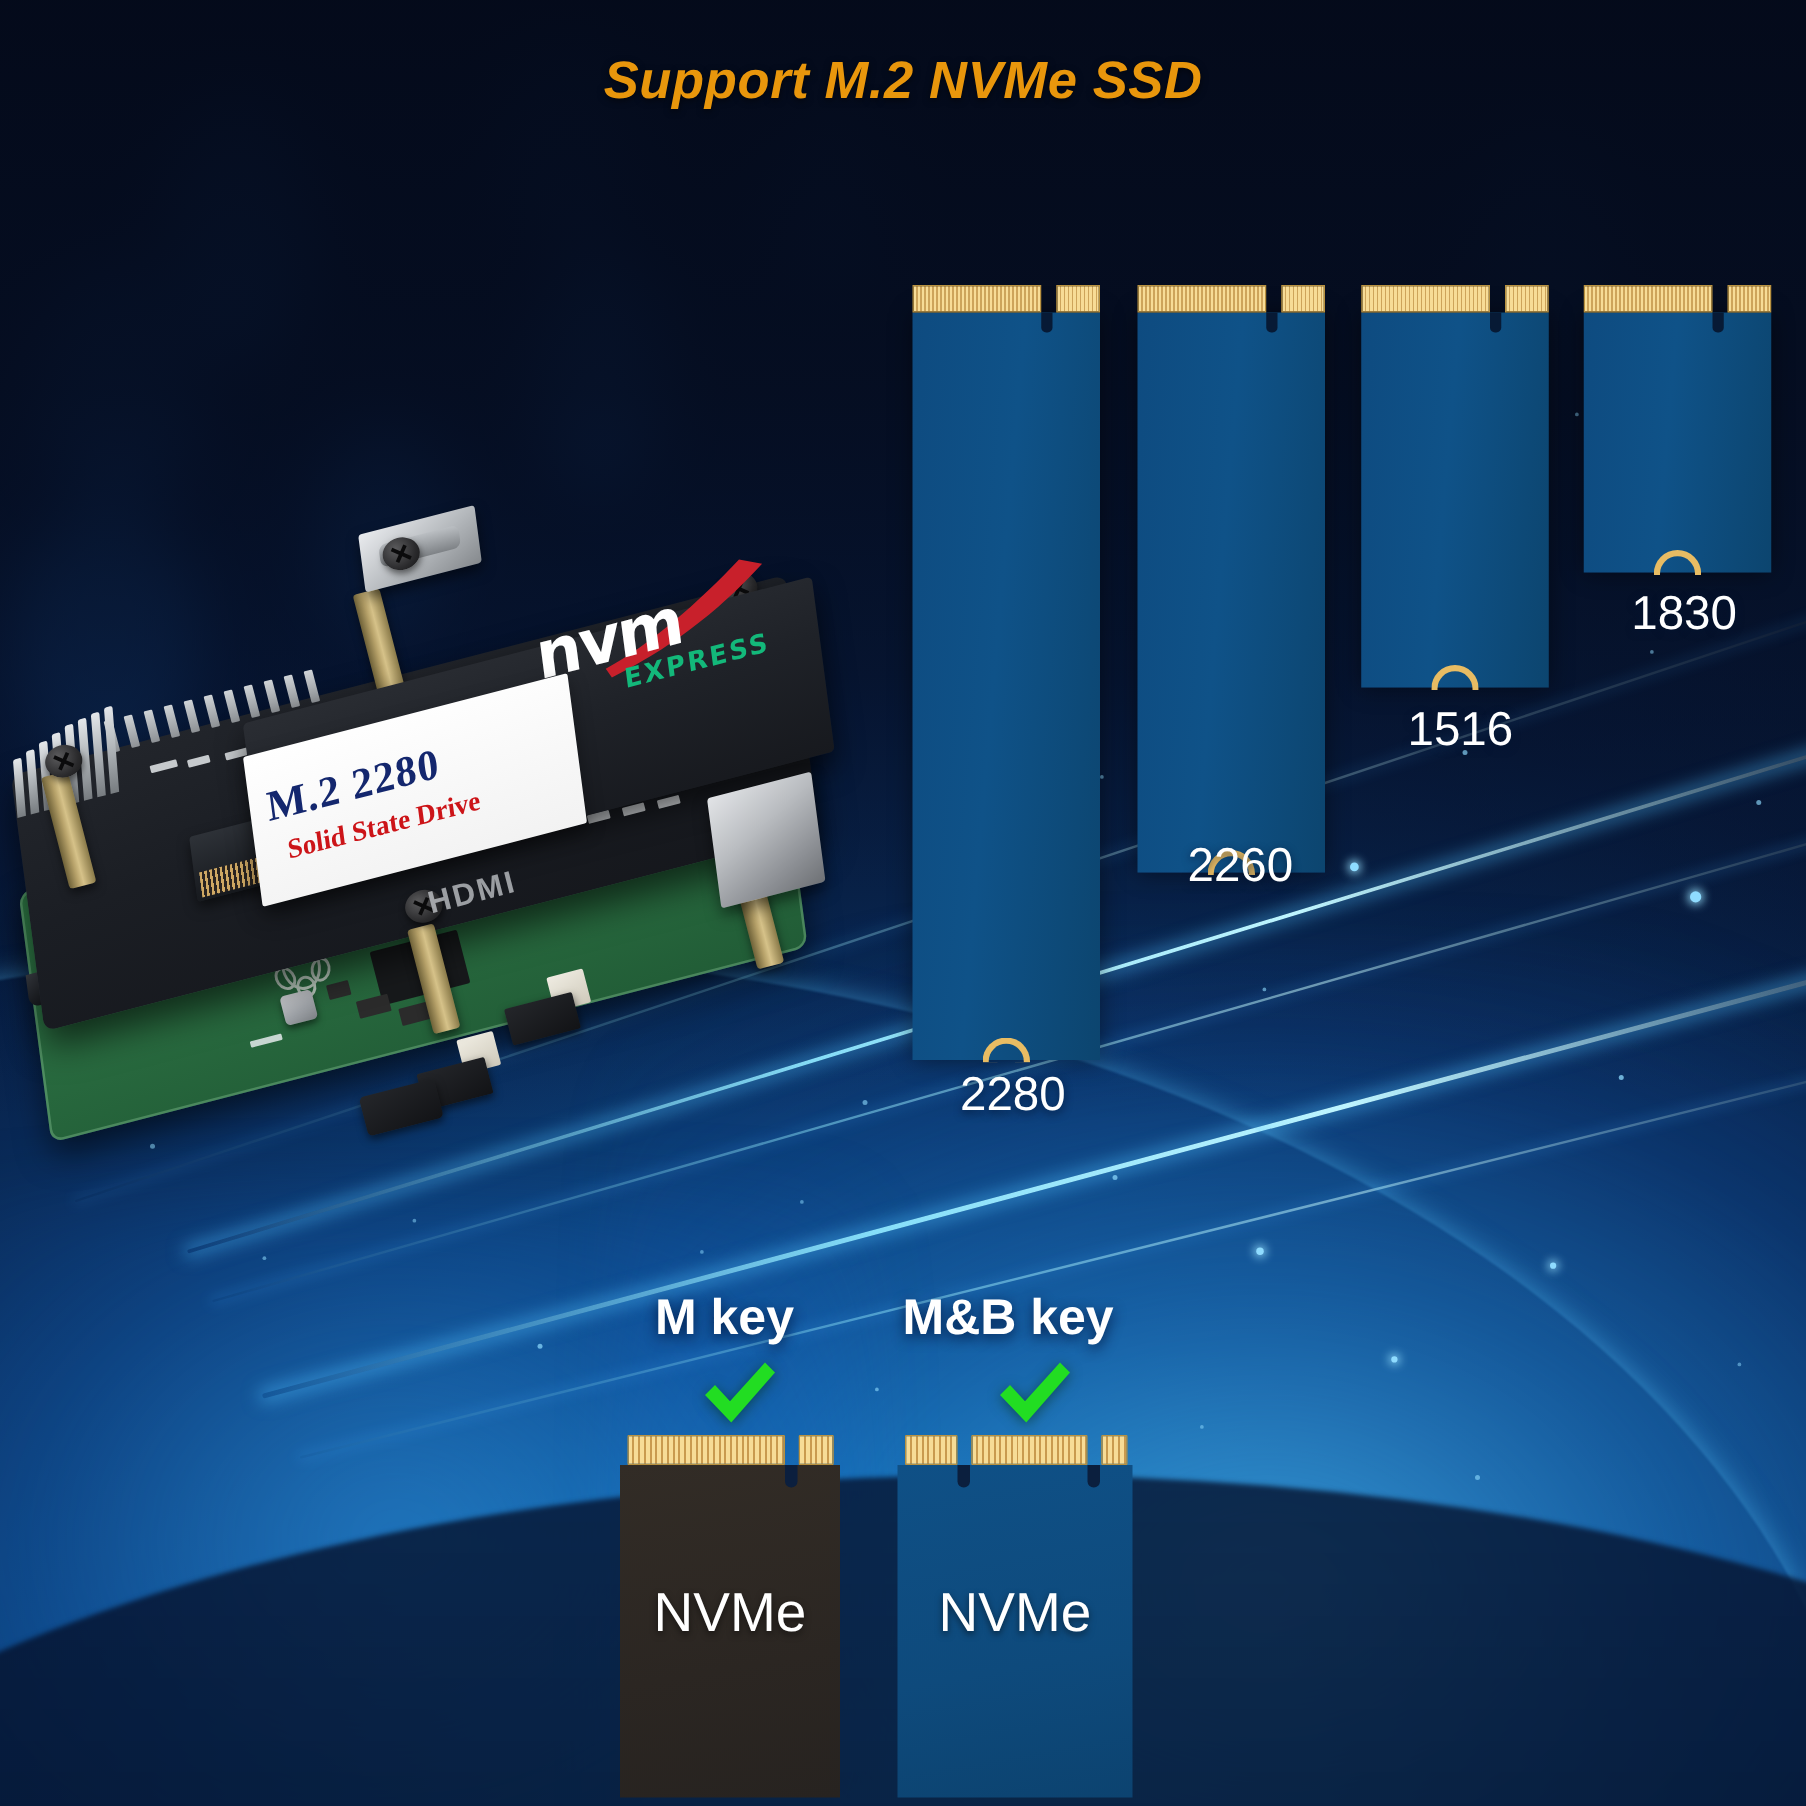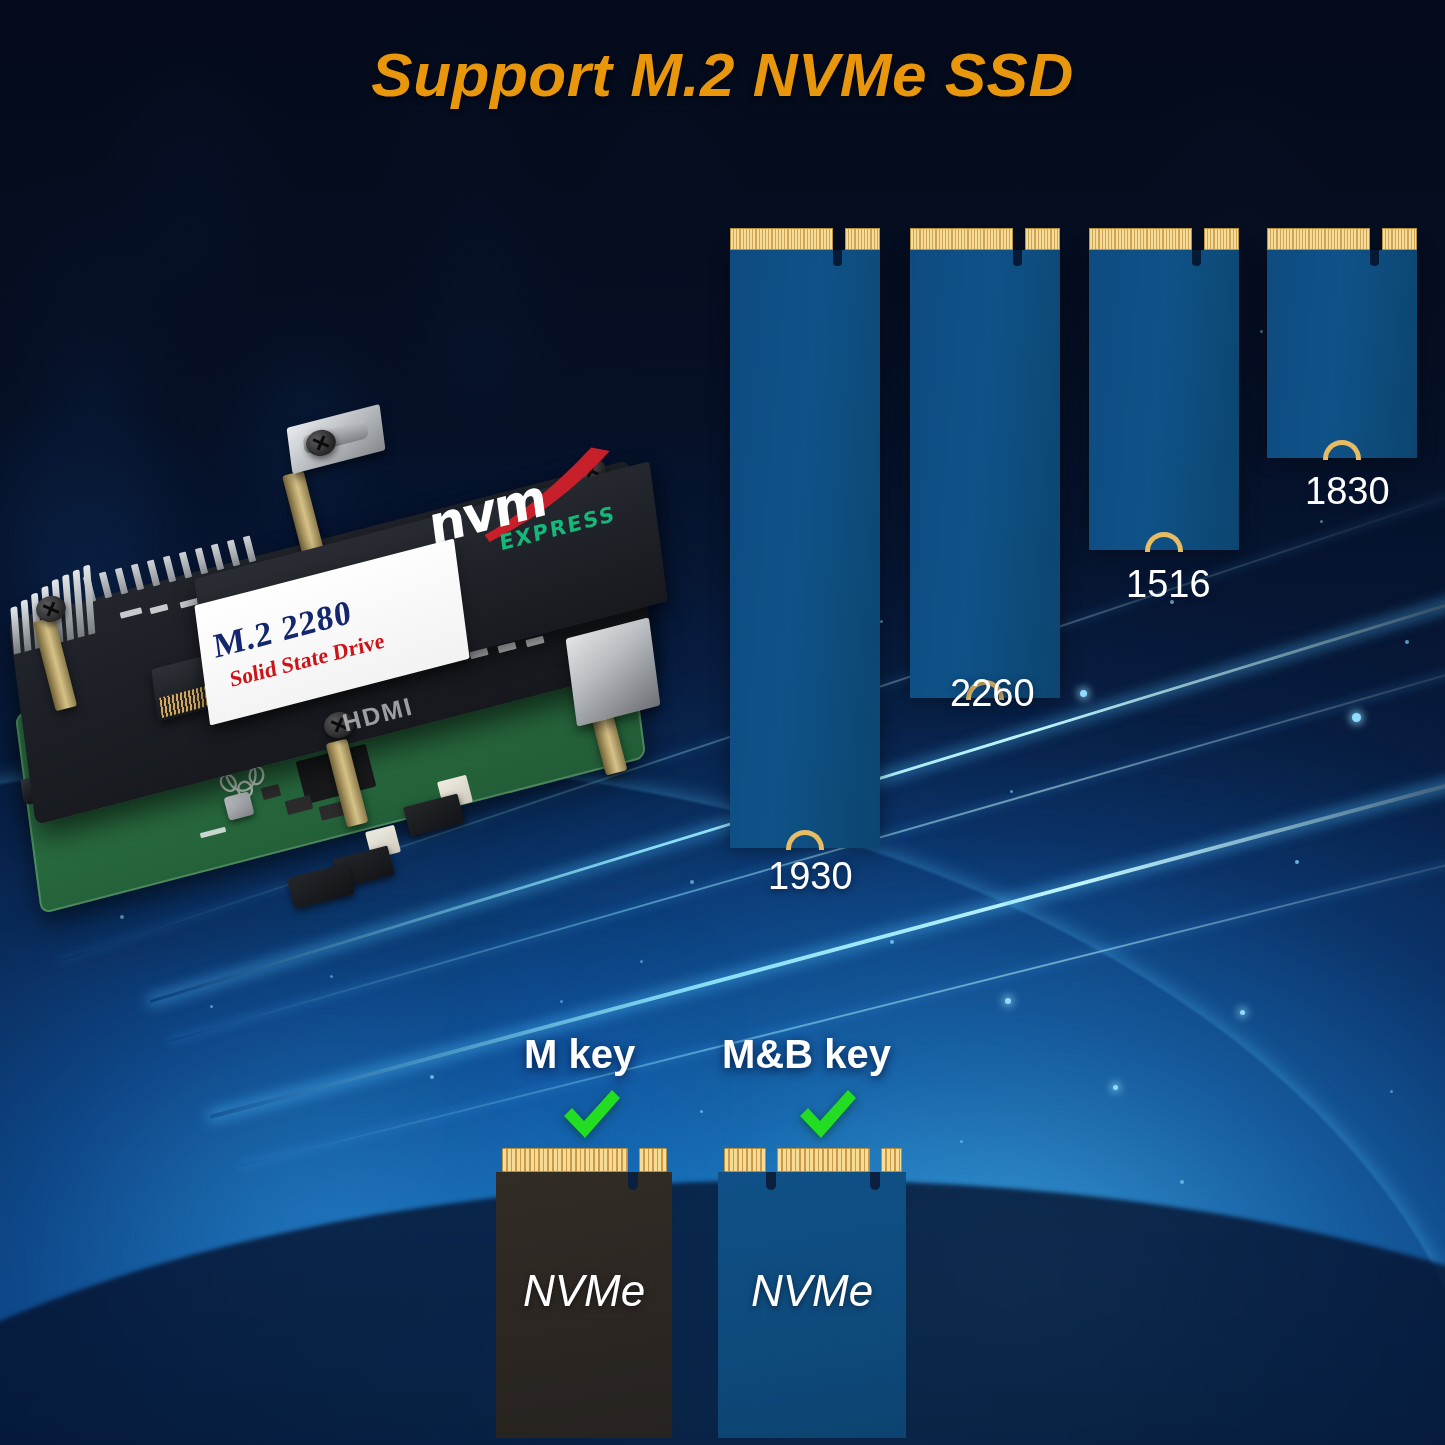--- a/index.html
+++ b/index.html
@@ -52,21 +52,21 @@
   }
 
   
   .dot{position:absolute;border-radius:50%;background:#8fdcff;}
   .dot.bright{box-shadow:0 0 8px 2px rgba(150,225,255,.85);}
 
   
   .title{
     position:absolute;left:0;top:42px;width:100%;
     text-align:center;
-    font-size:62px;line-height:1.05;
+    font-size:42px;line-height:1.05;
     font-weight:bold;font-style:italic;
     letter-spacing:.5px;
     color:#E8960C;
     text-shadow:0 2px 6px rgba(0,0,0,.55);
     font-family:"Liberation Sans",sans-serif;
   }
 
   
   .ssd{position:absolute;}
   .ssd .body{
@@ -97,21 +97,21 @@
     background:transparent;
   }
   .ssd-label{
     position:absolute;
     color:#ffffff;font-size:38px;font-weight:400;
     text-shadow:0 2px 7px rgba(0,20,50,.75);
     white-space:nowrap;
   }
 
   
-  .keycard{position:absolute;font-style:italic;}
+  .keycard{position:absolute;}
   .keycard .kbody{
     position:absolute;left:0;right:0;top:24px;bottom:0;
   }
   .keycard.black .kbody{background:linear-gradient(170deg,#322c26 0%,#2b2622 60%,#272320 100%);}
   .keycard.blue  .kbody{background:linear-gradient(170deg,#0f5086 0%,#0e4a7c 60%,#0c4370 100%);}
   .keycard .kpins{
     position:absolute;top:0;height:24px;
     background-image:repeating-linear-gradient(90deg,#f7dc96 0px,#f7dc96 3px,#c99a4e 3px,#c99a4e 4.6px);
     border:1px solid #b8913f;box-sizing:border-box;border-radius:1px;
   }
@@ -378,21 +378,21 @@
 
   <div class="title">Support M.2 NVMe SSD</div>
 
   <div class="ssd" style="left:730px;top:228px;width:150px;height:620px;">
     <div class="body"></div>
     <div class="pins" style="left:0;width:103px;"></div>
     <div class="notchgap" style="left:103px;"></div>
     <div class="pins" style="left:115px;width:35px;"></div>
     <div class="mountnotch"></div>
   </div>
-  <div class="ssd-label" style="left:768px;top:855px;">1930</div>
+  <div class="ssd-label" style="left:768px;top:855px;">2280</div>
 
   <div class="ssd" style="left:910px;top:228px;width:150px;height:470px;">
     <div class="body"></div>
     <div class="pins" style="left:0;width:103px;"></div>
     <div class="notchgap" style="left:103px;"></div>
     <div class="pins" style="left:115px;width:35px;"></div>
     <div class="mountnotch"></div>
   </div>
   <div class="ssd-label" style="left:950px;top:672px;">2260</div>
 

